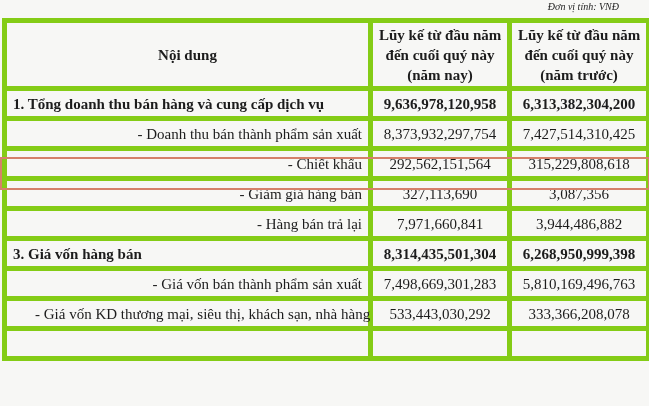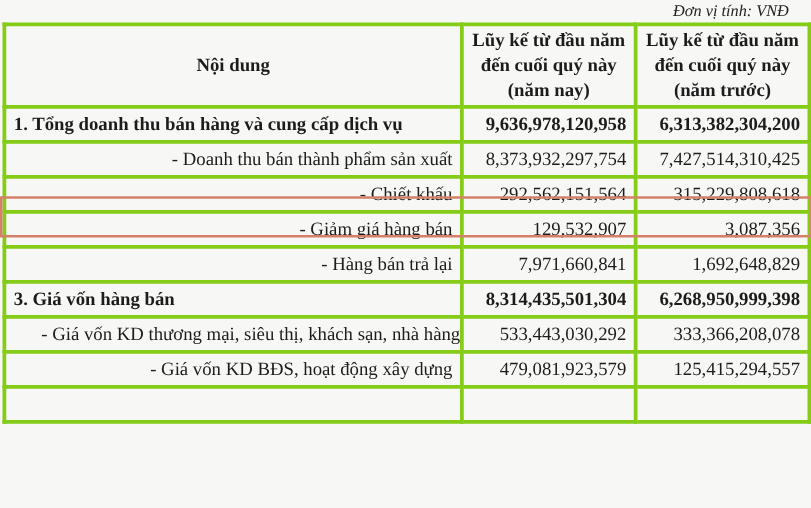--- a/index.html
+++ b/index.html
@@ -4,45 +4,45 @@
   <style>
     html, body { margin: 0; padding: 0; }
     body {
       width: 649px; height: 406px; overflow: hidden;
       background: #f7f7f5;
       font-family: "Liberation Serif", serif;
       color: #1c1c1c;
       position: relative;
     }
     .unit {
-      position: absolute; top: 1px; right: 18px;
-      font-style: italic; font-size: 13px; color: #222;
+      position: absolute; top: 1px; right: 30px;
+      font-style: italic; font-size: 10px; color: #222;
     }
     table.fin {
       position: absolute; left: 2px; top: 18px;
       border-collapse: collapse;
       table-layout: fixed;
       width: 644px;
     }
     table.fin td, table.fin th {
-      border: 3px solid #84cc16;
+      border: 5px solid #84cc16;
       font-size: 15px;
       padding: 0 6px;
       height: 25px;
       line-height: 18px;
       white-space: nowrap;
     }
     table.fin th {
       font-weight: bold; text-align: center; height: 63px; line-height: 20px;
     }
     col.c1 { width: 366px; }
     col.c2 { width: 139px; }
     col.c3 { width: 139px; }
     td.label { text-align: left; }
-    td.num { text-align: right; margin-left: 28px; }
+    td.num { text-align: center; margin-left: 28px; }
     tr.section td { font-weight: bold; }
     tr.sub td.label { padding-left: 28px; text-align: right; }
     .hl-box {
       position: absolute; left: 0; top: 157px; width: 646px; height: 29px;
       border: 2px solid #d5816a;
       pointer-events: none;
     }
   </style>
 </head>
 <body>
@@ -81,42 +81,42 @@
       <td class="num">8,373,932,297,754</td>
       <td class="num">7,427,514,310,425</td>
     </tr>
     <tr class="sub">
       <td class="label">- Chiết khấu</td>
       <td class="num">292,562,151,564</td>
       <td class="num">315,229,808,618</td>
     </tr>
     <tr class="sub">
       <td class="label">- Giảm giá hàng bán</td>
-      <td class="num">129,532,907</td>
+      <td class="num">327,113,690</td>
       <td class="num">3,087,356</td>
     </tr>
     <tr class="sub">
       <td class="label">- Hàng bán trả lại</td>
       <td class="num">7,971,660,841</td>
-      <td class="num">1,692,648,829</td>
+      <td class="num">3,944,486,882</td>
     </tr>
     <tr class="section">
       <td class="label">3. Giá vốn hàng bán</td>
       <td class="num">8,314,435,501,304</td>
       <td class="num">6,268,950,999,398</td>
     </tr>
     <tr class="sub">
+      <td class="label">- Giá vốn bán thành phẩm sản xuất</td>
+      <td class="num">7,498,669,301,283</td>
+      <td class="num">5,810,169,496,763</td>
+    </tr>
+    <tr class="sub">
       <td class="label">- Giá vốn KD thương mại, siêu thị, khách sạn, nhà hàng</td>
       <td class="num">533,443,030,292</td>
       <td class="num">333,366,208,078</td>
-    </tr>
-    <tr class="sub">
-      <td class="label">- Giá vốn KD BĐS, hoạt động xây dựng</td>
-      <td class="num">479,081,923,579</td>
-      <td class="num">125,415,294,557</td>
     </tr>
     <tr class="sub">
       <td class="label"></td>
       <td class="num"></td>
       <td class="num"></td>
     </tr>
   </tbody>
 </table>
 
 <div class="hl-box"></div>

